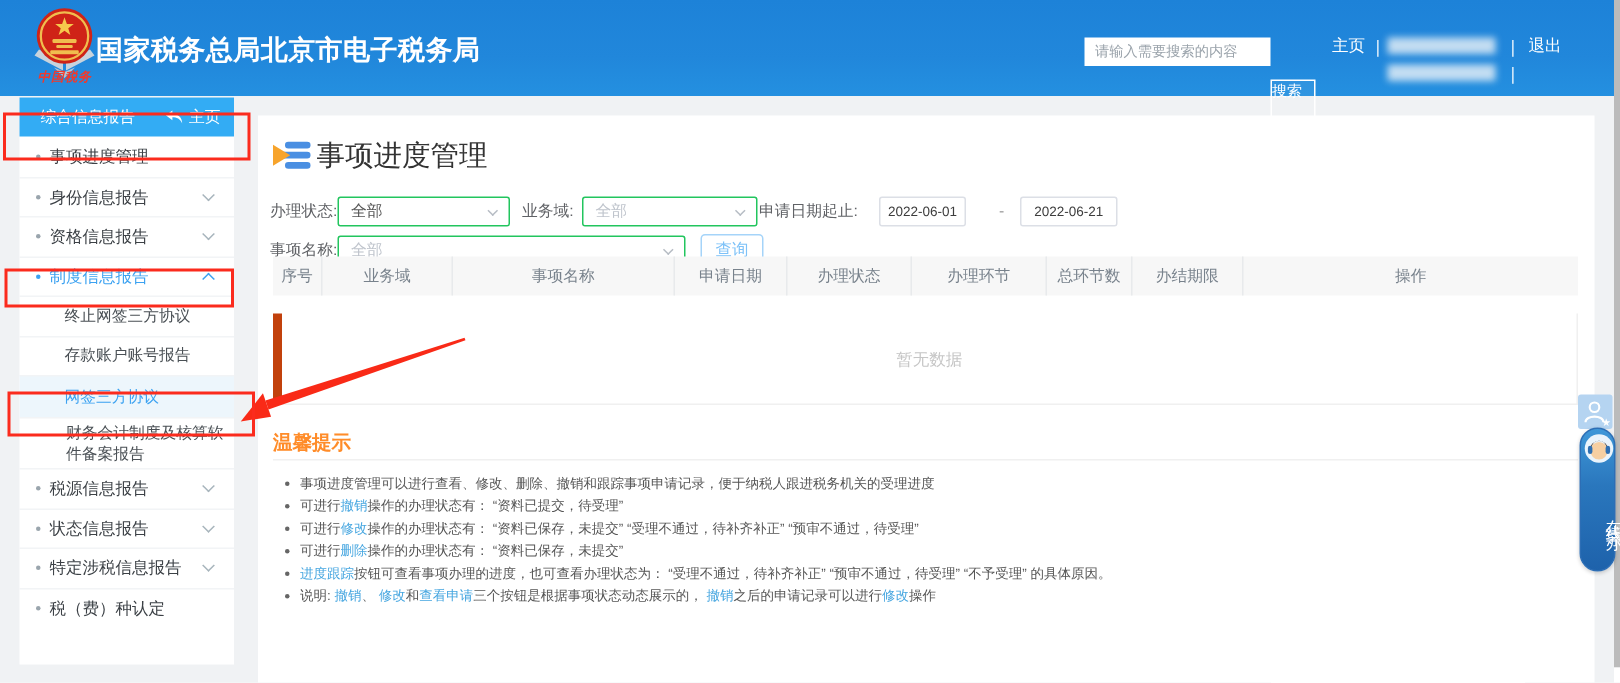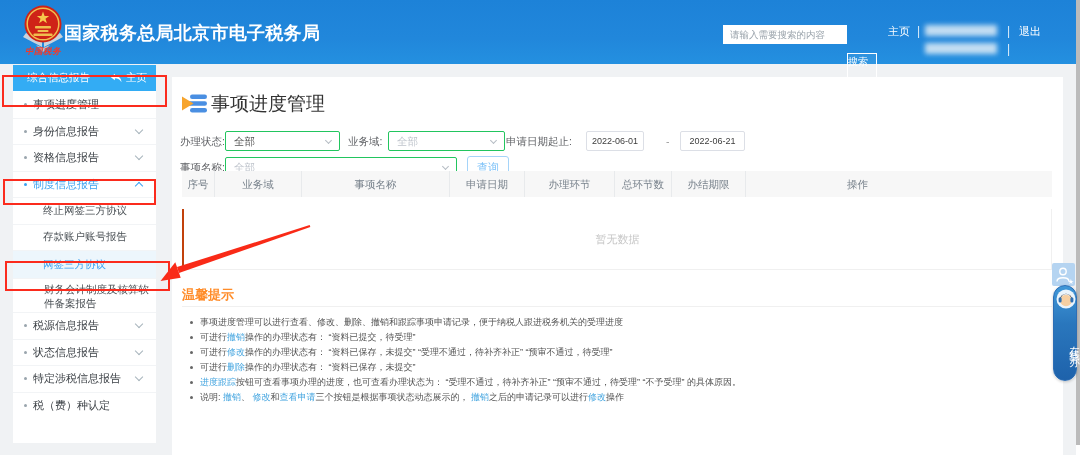--- a/index.html
+++ b/index.html
@@ -63,21 +63,21 @@
     text-align:center;cursor:pointer;}
   
   #tbl-head{position:absolute;left:10px;top:94px;width:870px;height:26px;background:#f7f7f7;
     display:flex;align-items:center;}
   #tbl-head .th{font-size:10.5px;color:#78828c;text-align:center;flex:none;
     border-right:1px solid #e8eaec;height:26px;line-height:26px;}
   #tbl-head .th:last-child{border-right:none;}
   .w1{width:33px;}.w2{width:87px;}.w3{width:148px;}.w4{width:75px;}.w5{width:83px;}
   .w6{width:90px;}.w7{width:57px;}.w8{width:74px;}.w9{width:223px;}
   #tbl-body{position:absolute;left:10px;top:132px;width:870px;height:61px;
-    border-left:2px solid #c2410c;border-right:1px solid #f0f0f0;border-bottom:1px solid #f0f0f0;
+    border-left:6px solid #c2410c;border-right:1px solid #f0f0f0;border-bottom:1px solid #f0f0f0;
     display:flex;align-items:center;justify-content:center;}
   #tbl-empty{font-size:11px;color:#c6c6c6;}
   
   #tips-title{position:absolute;left:10px;top:209px;font-size:13px;font-weight:bold;color:#ff8c29;}
   #tips-divider{position:absolute;left:10px;top:229px;width:870px;height:1px;background:#f0f0f0;}
   #tips-list{position:absolute;left:10px;top:238px;width:875px;}
   #tips-list .tip{display:flex;font-size:9px;color:#555;line-height:15px;}
   #tips-list .tip .bdot{width:3px;height:3px;border-radius:50%;background:#666;
     margin:6px 7px 0 8px;flex:none;}
   #tips-list .tip .blue{color:#46a6e0;}
@@ -220,20 +220,21 @@
     <span>全部</span>
     <span class="schev"></span>
   </div>
   <div id="query-btn">查询</div>
 
   <div id="tbl-head">
     <div class="th w1">序号</div>
     <div class="th w2">业务域</div>
     <div class="th w3">事项名称</div>
     <div class="th w4">申请日期</div>
+    <div class="th w5">办理状态</div>
     <div class="th w6">办理环节</div>
     <div class="th w7">总环节数</div>
     <div class="th w8">办结期限</div>
     <div class="th w9">操作</div>
   </div>
   <div id="tbl-body">
     <span id="tbl-empty">暂无数据</span>
   </div>
 
   <div id="tips-title">温馨提示</div>

